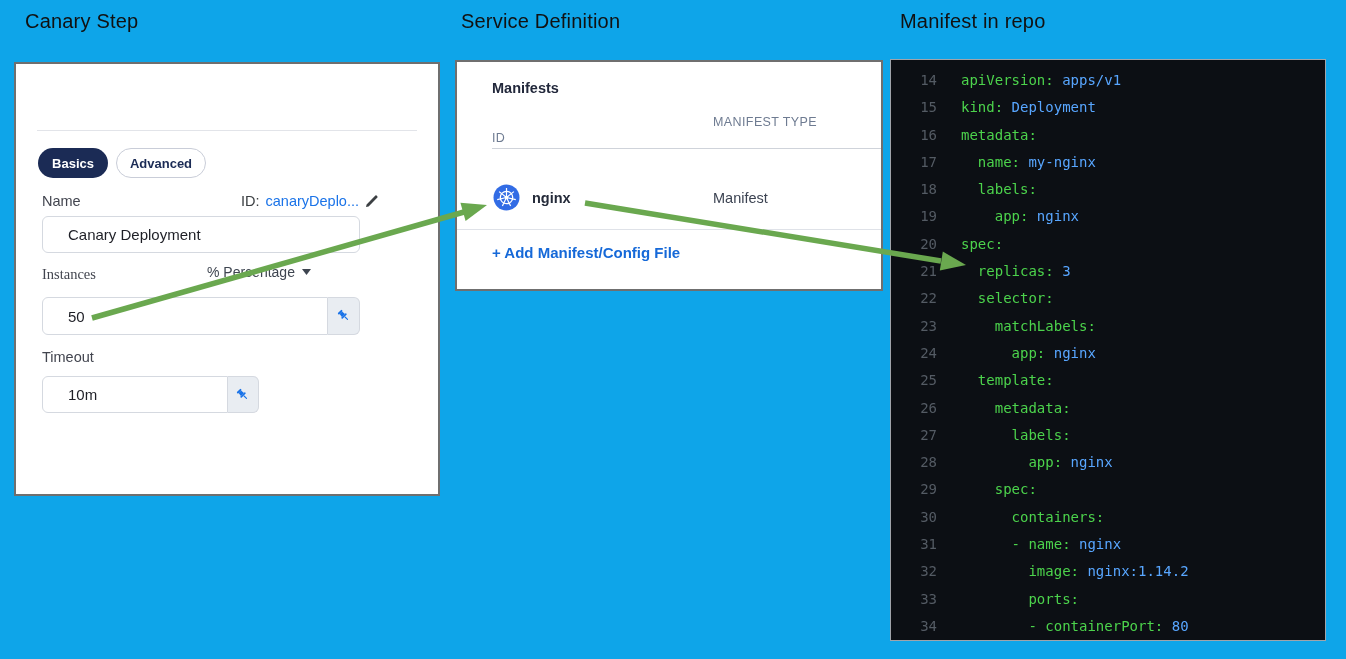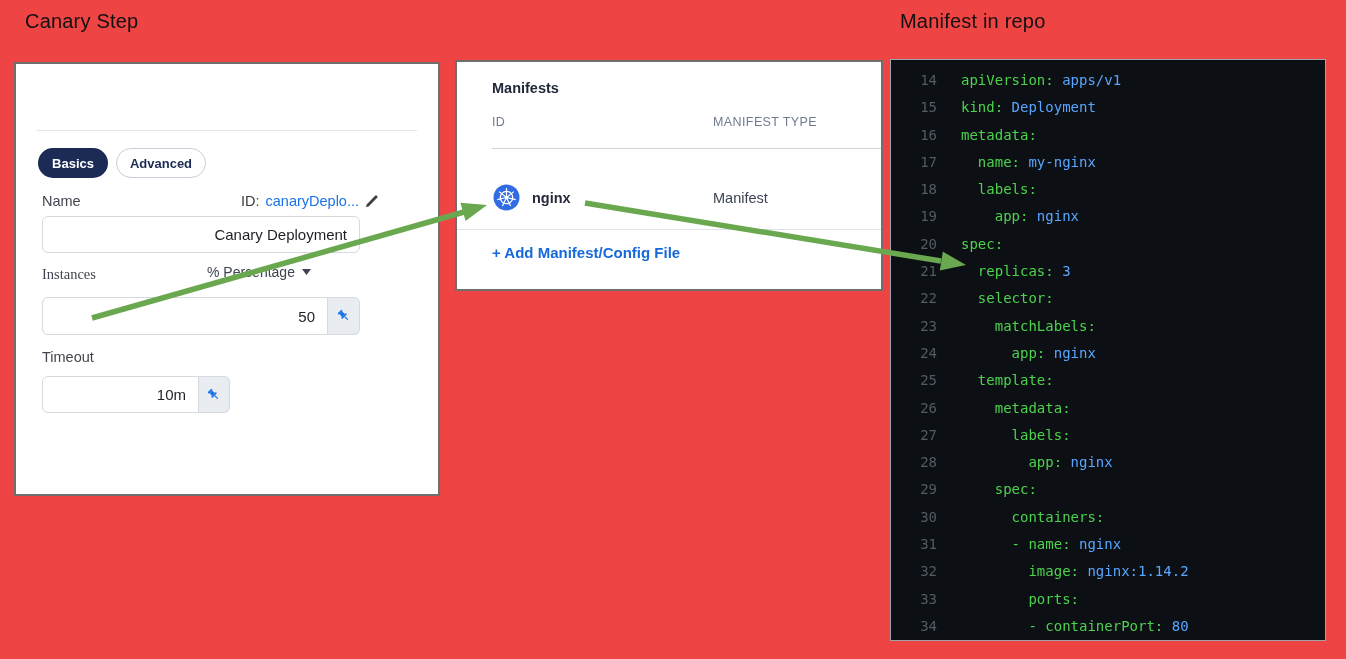--- a/index.html
+++ b/index.html
@@ -1,48 +1,48 @@
 <!DOCTYPE html>
 <html><head>
 <meta charset="utf-8">
 <style>
   html,body{margin:0;padding:0;background:#ffffff;}
   body{font-family:"Liberation Sans",sans-serif;-webkit-font-smoothing:antialiased;}
-  .stage{position:relative;width:1346px;height:659px;background:#ef4444;overflow:hidden;}
+  .stage{position:relative;width:1346px;height:659px;background:#0ea5e9;overflow:hidden;}
 
   .heading{position:absolute;top:10px;font-size:20px;color:#111111;letter-spacing:.2px;}
   #h1{left:25px;} #h2{left:461px;} #h3{left:900px;}
 
   
   .panel1{position:absolute;left:14px;top:62px;width:426px;height:434px;background:#fff;border:2px solid #6f6f6f;box-sizing:border-box;}
   .p1-title{position:absolute;left:20px;top:22px;display:flex;align-items:center;gap:10px;}
   .p1-title span{font-size:19px;font-weight:700;color:#1d1d2c;}
   .p1-divider{position:absolute;left:21px;right:21px;top:66px;height:1px;background:#e2e4e9;}
   .pill{position:absolute;top:84px;height:30px;border-radius:16px;display:flex;align-items:center;justify-content:center;font-size:13px;font-weight:700;box-sizing:border-box;cursor:pointer;}
   .pill.active{left:22px;width:70px;background:#1b2b55;color:#ffffff;}
   .pill.inactive{left:100px;width:90px;background:#ffffff;color:#1b2b55;border:1px solid #c9cdd8;}
   .flabel{position:absolute;font-size:14.5px;color:#42454f;}
   .idline{position:absolute;left:181px;top:129px;font-size:14.5px;display:flex;align-items:center;gap:6px;margin-left:44px;}
   .idline .idpfx{color:#3c4043;}
   .idline .idlink{color:#1a73e8;cursor:pointer;}
-  .tinput{position:absolute;box-sizing:border-box;height:37px;background:#fff;border:1px solid #d5d9e0;border-radius:6px;font-family:"Liberation Sans",sans-serif;font-size:15px;font-weight:500;color:#1e1f26;padding:0 12px;outline:none;text-align:right;}
+  .tinput{position:absolute;box-sizing:border-box;height:37px;background:#fff;border:1px solid #d5d9e0;border-radius:6px;font-family:"Liberation Sans",sans-serif;font-size:15px;font-weight:500;color:#1e1f26;padding:0 25px;outline:none;}
   .group{position:absolute;display:flex;}
   .group .tinput{position:static;border-radius:6px 0 0 6px;}
   .pinbtn{width:32px;box-sizing:border-box;background:#e9edf2;border:1px solid #d5d9e0;border-left:none;border-radius:0 6px 6px 0;display:flex;align-items:center;justify-content:center;cursor:pointer;}
   .unit{position:absolute;left:191px;top:200px;display:flex;align-items:center;gap:7px;font-size:14px;font-weight:500;color:#3e4550;cursor:pointer;}
   .skiprow{position:absolute;left:26px;top:368px;width:318px;height:39px;background:#f2f5f9;border-radius:4px;display:flex;align-items:center;}
   .skiprow .cbox{width:17px;height:17px;border:1.5px solid #5f6673;border-radius:3px;background:#fff;margin-left:14px;box-sizing:border-box;cursor:pointer;}
   .skiprow .sklabel{font-size:15px;color:#22242c;margin-left:13px;flex:1;}
   .skiprow .pincell{width:36px;height:39px;background:#dee4eb;border-radius:0 4px 4px 0;display:flex;align-items:center;justify-content:center;cursor:pointer;}
 
   
   .panel2{position:absolute;left:455px;top:60px;width:428px;height:231px;background:#fff;border:2px solid #6f6f6f;box-sizing:border-box;}
   .p2-sec{position:absolute;left:35px;top:18px;font-size:14.5px;font-weight:700;color:#22283b;}
   .p2-col{position:absolute;top:53px;font-size:12.5px;color:#6e7b91;letter-spacing:.4px;}
-  .p2-col.c1{left:35px;} .p2-col.c2{left:256px;}
+  .p2-col.c1{left:35px;margin-top:16px;} .p2-col.c2{left:256px;}
   .p2-div1{position:absolute;left:35px;right:0;top:86px;height:1px;background:#cfd3da;}
   .mrow{position:absolute;left:0;right:0;top:104px;height:63px;background:#ffffff;border-bottom:1px solid #dfe2e8;display:flex;align-items:center;cursor:pointer;}
   .mrow .k8s{margin-left:36px;width:27px;height:27px;}
   .mrow .rid{margin-left:12px;font-size:14.5px;font-weight:700;color:#252b3a;}
   .mrow .rtype{position:absolute;left:256px;font-size:14.5px;color:#3c4352;}
   .addlink{position:absolute;left:35px;top:182px;font-size:15px;font-weight:600;color:#1669d8;cursor:pointer;}
 
   
   .panel3{position:absolute;left:890px;top:59px;width:436px;height:582px;background:#0c0f14;border:1px solid #a0a4aa;box-sizing:border-box;overflow:hidden;}
   .code{padding-top:7px;font-family:"DejaVu Sans Mono",monospace;font-size:14px;line-height:27.3px;white-space:pre;}
@@ -54,20 +54,21 @@
 
   
   .overlay{position:absolute;left:0;top:0;width:1346px;height:659px;pointer-events:none;z-index:60;}
 </style>
 </head>
 <body>
 
 <div class="stage">
 
   <div class="heading" id="h1">Canary Step</div>
+  <div class="heading" id="h2">Service Definition</div>
   <div class="heading" id="h3">Manifest in repo</div>
 
   <div class="panel1">
     <div class="p1-divider"></div>
 
     <div class="pill active">Basics</div>
     <div class="pill inactive">Advanced</div>
 
     <div class="flabel" style="left:26px;top:129px;">Name</div>
     <div class="idline">
@@ -95,21 +96,21 @@
               <path d="M6.3 3.5 L9.7 3.5 L10.2 7.2 L5.8 7.2 Z"></path>
               <rect x="4.6" y="7.2" width="6.8" height="1.7" rx="0.8"></rect>
               <rect x="7.5" y="8.9" width="1.1" height="4.6" rx="0.55"></rect>
             </g>
           </svg>
       </div>
     </div>
 
     <div class="flabel" style="left:26px;top:285px;">Timeout</div>
     <div class="group" style="left:26px;top:312px;">
-      <input class="tinput" style="width: 157px;" value="10m">
+      <input class="tinput" style="width: 186px;" value="10m">
       <div class="pinbtn" style="height:37px;width:31px;">
         <svg width="16" height="16" viewBox="0 0 16 16">
             <g transform="rotate(-45 8 8)" fill="#1a73e8">
               <rect x="5.2" y="1.6" width="5.6" height="1.9" rx="0.9"></rect>
               <path d="M6.3 3.5 L9.7 3.5 L10.2 7.2 L5.8 7.2 Z"></path>
               <rect x="4.6" y="7.2" width="6.8" height="1.7" rx="0.8"></rect>
               <rect x="7.5" y="8.9" width="1.1" height="4.6" rx="0.55"></rect>
             </g>
           </svg>
       </div>

